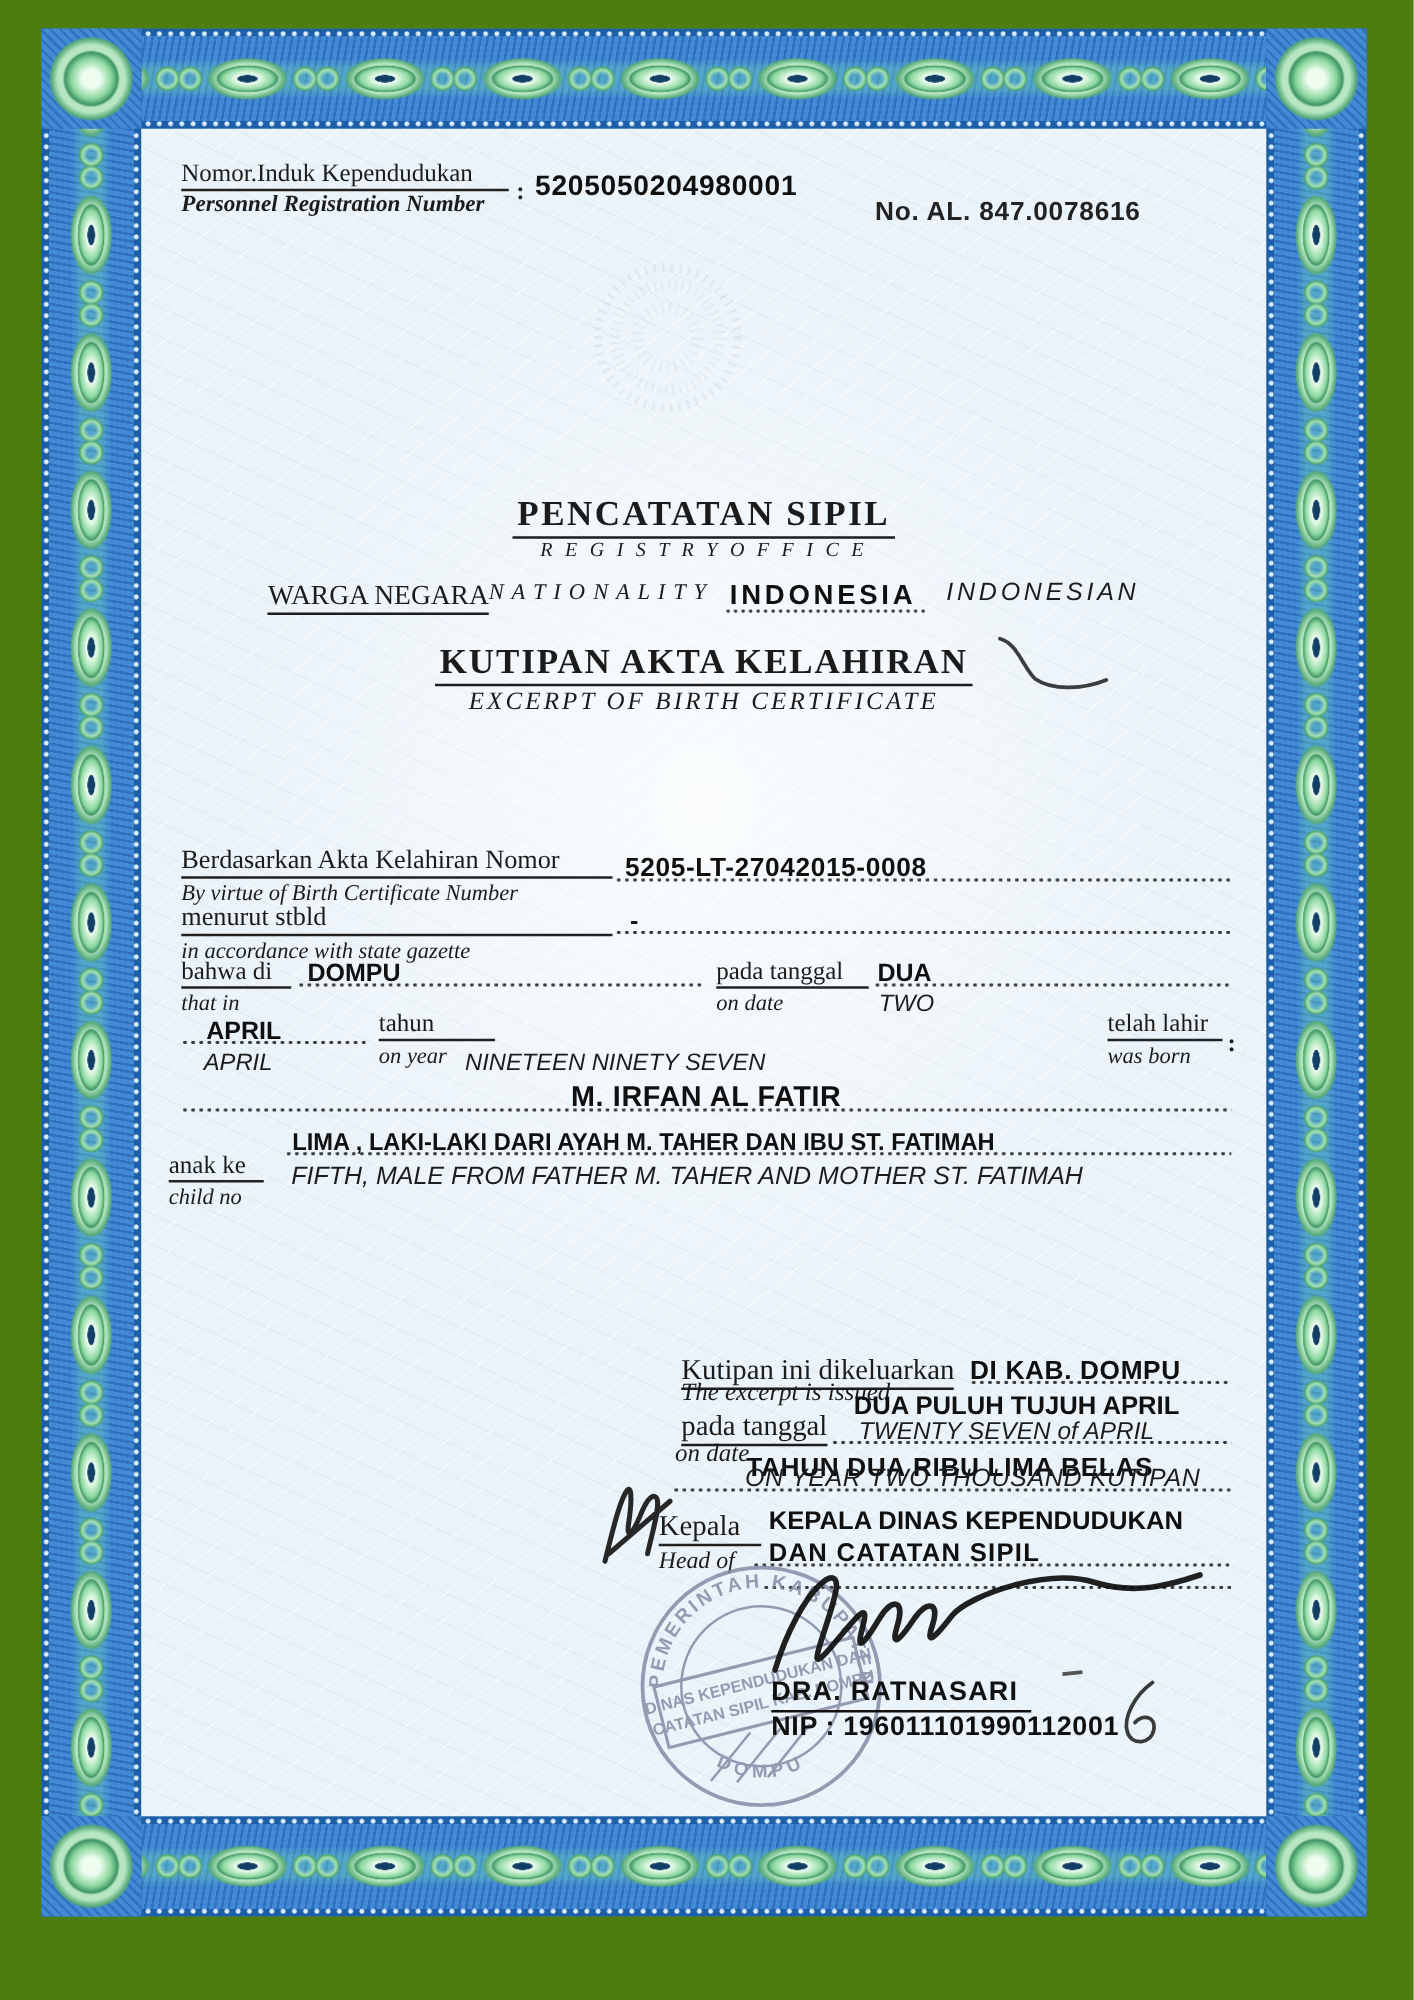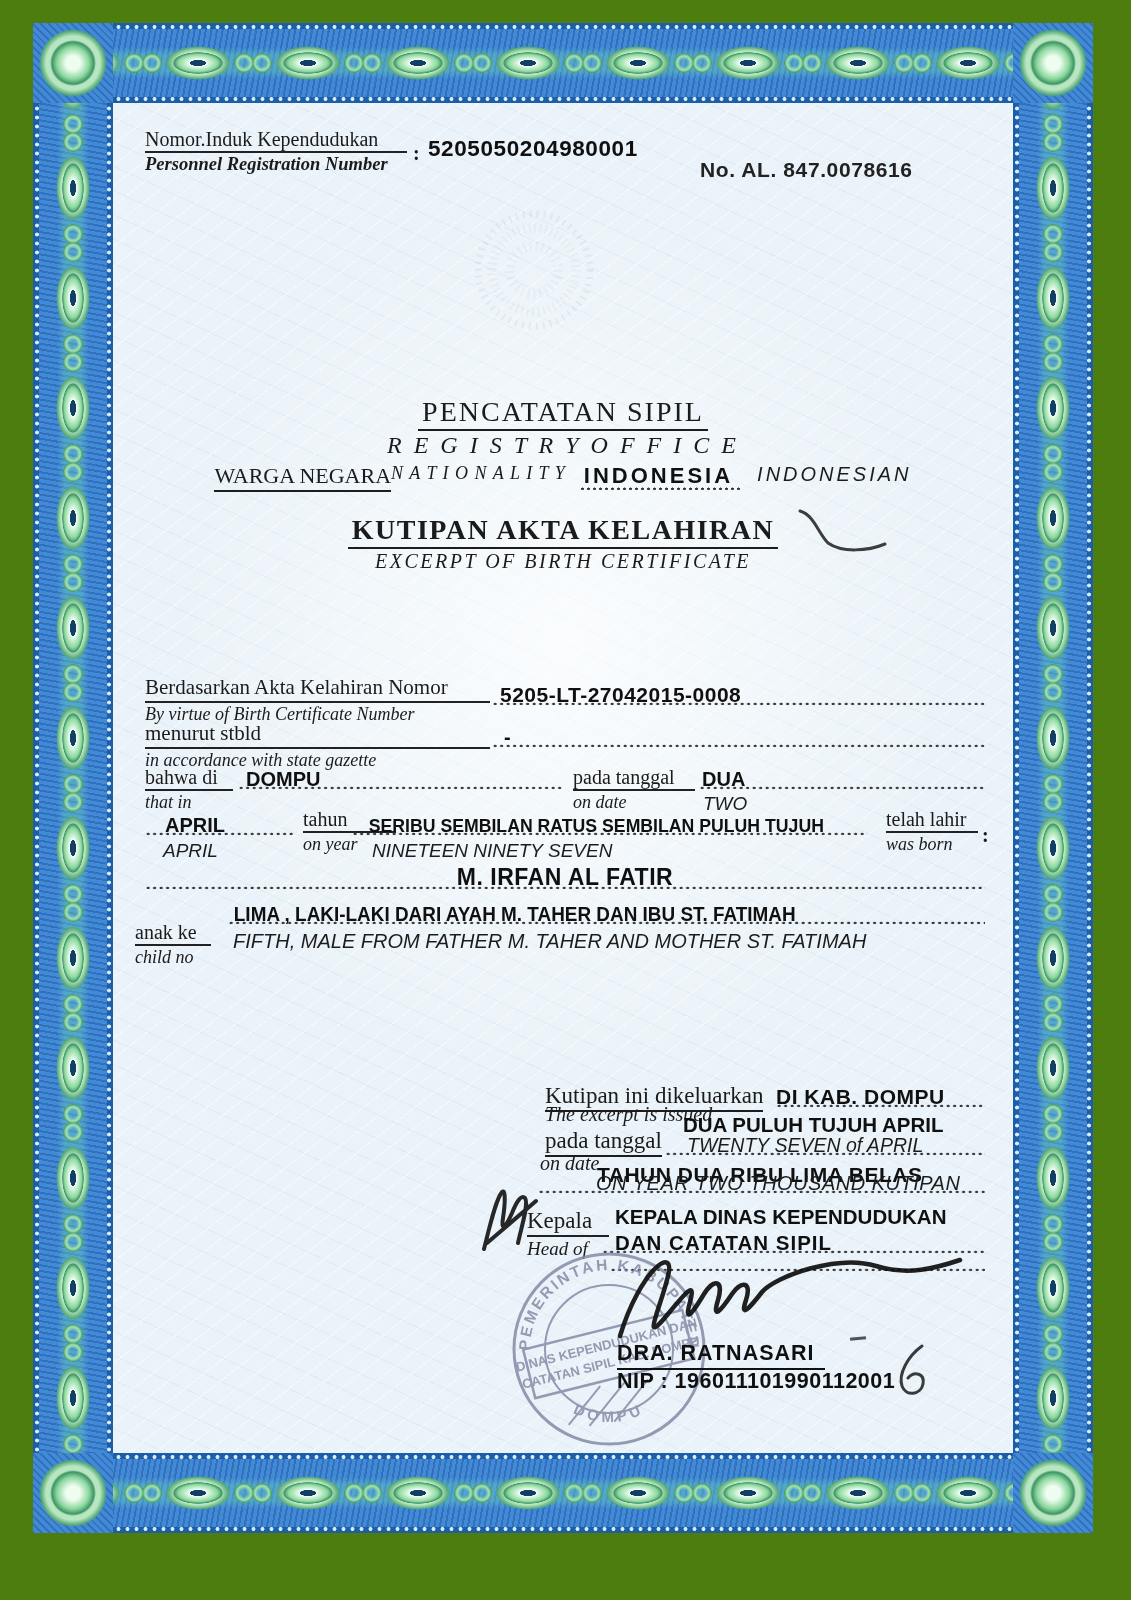--- a/index.html
+++ b/index.html
@@ -86,24 +86,24 @@
   </svg>
 
   <div class="bl bolden" style="left:145px;top:128px;width:262px;">
     <span class="id">Nomor.Induk Kependudukan</span>
     <span class="en" style="font-size:18.5px;">Personnel Registration Number</span>
   </div>
   <div class="abs" style="left:413px;top:142px;font-size:20px;font-weight:bold;">:</div>
   <div class="abs val" style="left:428px;top:136px;font-size:22.5px;letter-spacing:0.6px;">5205050204980001</div>
   <div class="abs val" style="left:700px;top:158px;font-size:21px;font-weight:600;letter-spacing:0.6px;color:#222;">No. AL. 847.0078616</div>
 
-  <div class="hdr" style="top:396px;font-size:28px;font-weight:normal;letter-spacing:2px;">
+  <div class="hdr" style="top:396px;font-size:28px;font-weight:bold;letter-spacing:2px;">
     <span class="u">PENCATATAN SIPIL</span>
   </div>
-  <div class="hdr" style="top:432px;font-size:24px;font-style:italic;letter-spacing:3px;">R E G I S T R Y  O F F I C E</div>
+  <div class="hdr" style="top:432px;font-size:16px;font-style:italic;letter-spacing:3px;">R E G I S T R Y  O F F I C E</div>
   <div class="abs" style="left:117px;top:463px;width:892px;display:flex;justify-content:center;align-items:flex-start;gap:14px;">
     <div style="display:flex;flex-direction:row;">
       <span style="font-size:22px;border-bottom:2.5px solid #1d1d1d;padding-bottom:1px;white-space:nowrap;">WARGA NEGARA</span>
       <span style="font-size:18px;font-style:italic;letter-spacing:1px;white-space:nowrap;">N A T I O N A L I T Y</span>
     </div>
     <div style="display:flex;flex-direction:row;gap:12px;">
       <span class="val" style="font-size:22px;letter-spacing:3px;padding:0 8px 2px 4px;background-image:radial-gradient(circle at 2.5px 2px, #3a3a3a 1.2px, rgba(0,0,0,0) 1.7px);background-size:6px 4.5px;background-repeat:repeat-x;background-position:0 100%;">INDONESIA</span>
       <span class="ven" style="font-size:20px;letter-spacing:3px;padding-left:4px;">INDONESIAN</span>
     </div>
   </div>
@@ -147,23 +147,20 @@
   </div>
   <div class="abs ven" style="left:703px;top:793px;font-size:19px;">TWO</div>
 
   <div class="dotline" style="left:145px;top:810px;width:148px;height:26px;">
     <span class="val" style="font-size:20px;padding-left:20px;">APRIL</span>
   </div>
   <div class="abs ven" style="left:163px;top:840px;font-size:19px;">APRIL</div>
   <div class="bl" style="left:303px;top:808px;width:93px;">
     <span class="id">tahun</span>
     <span class="en">on year</span>
-  </div>
-  <div class="dotline" style="left:352px;top:810px;width:515px;height:26px;">
-    <span class="val" style="font-size:19px;padding-left:18px;transform:scaleX(0.93);transform-origin:left bottom;">SERIBU SEMBILAN RATUS SEMBILAN PULUH TUJUH</span>
   </div>
   <div class="abs ven" style="left:372px;top:840px;font-size:19px;">NINETEEN NINETY SEVEN</div>
   <div class="bl" style="left:886px;top:808px;width:92px;">
     <span class="id">telah lahir</span>
     <span class="en">was born</span>
   </div>
   <div class="abs" style="left:982px;top:824px;font-size:20px;font-weight:bold;">:</div>
 
   <div class="dotline center" style="left:145px;top:862px;width:840px;height:28px;">
     <span class="val" style="font-size:23px;letter-spacing:0.5px;">M. IRFAN AL FATIR</span>

